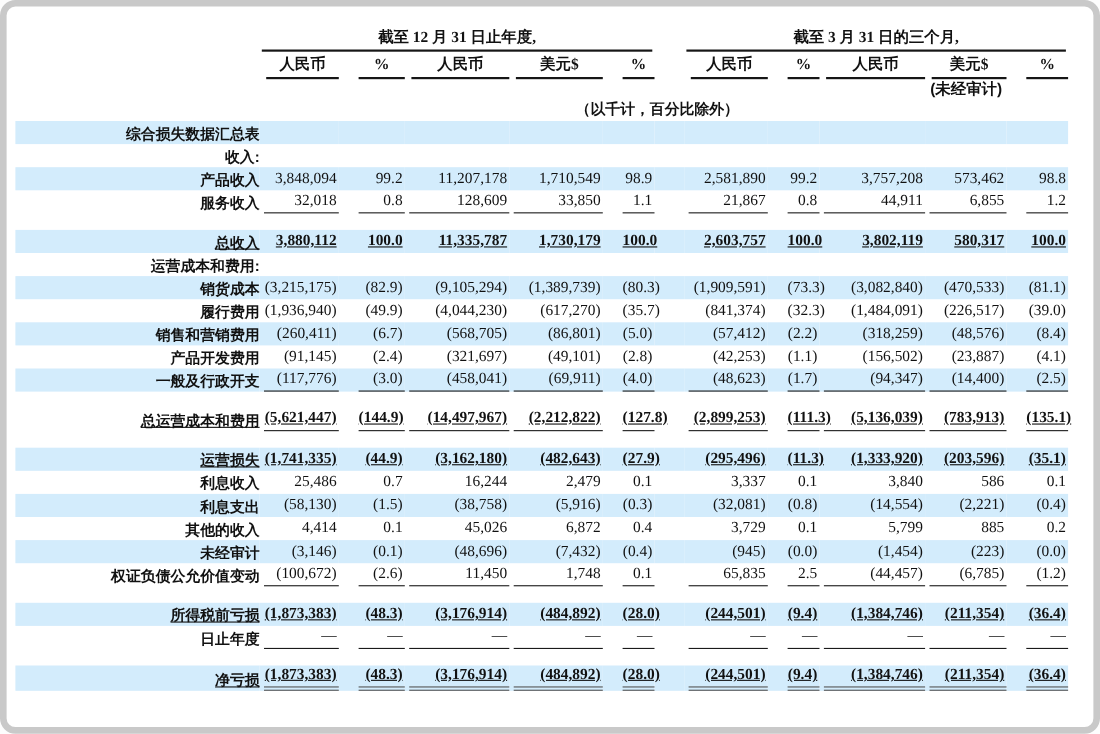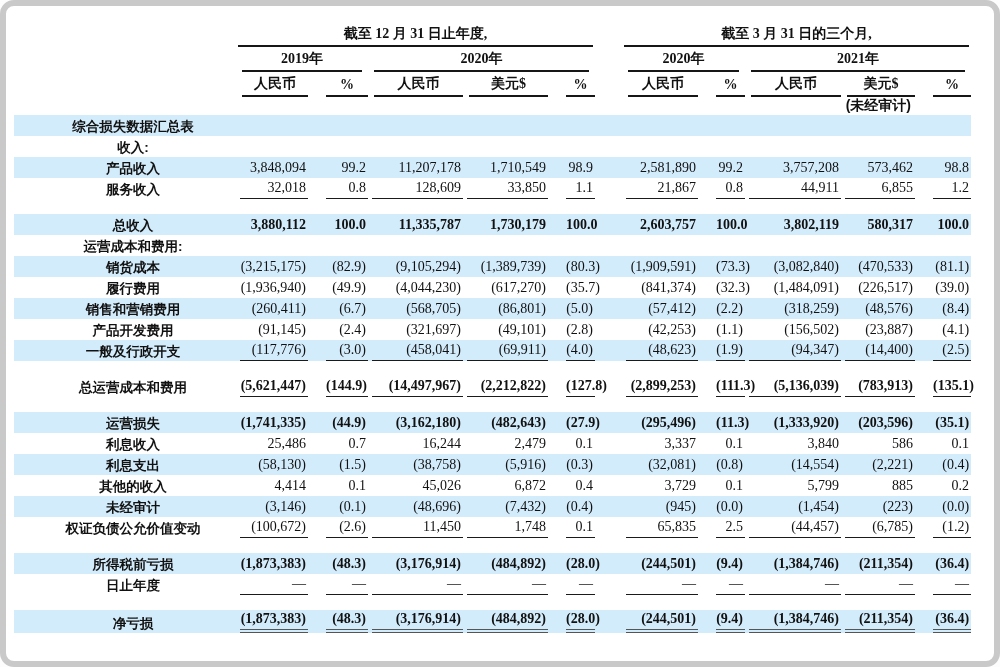--- a/index.html
+++ b/index.html
@@ -29,23 +29,23 @@
   .h1 .gline{margin:0 2px;}
   .h2 .gline{margin:0 6px;}
   .h3 .gline{margin:0 0 0 6px;}
   .h3 th.pct .gline{margin-left:18px;}
   .h4 th{font-size:14px;text-align:right;padding-right:4px;vertical-align:top;font-family:"Liberation Sans","DejaVu Sans",sans-serif;}
   .h5 td{text-align:center;padding-left:210px;font-weight:700;font-size:13.5px;vertical-align:middle;font-family:"Liberation Sans","DejaVu Sans",sans-serif;}
   
   tbody tr{height:21px;}
   tbody tr.gap{height:15px;}
   tbody tr.shaded{background:#d3ecfc;}
-  tbody tr.bold td{font-weight:700;}
+  tbody tr.bold td{font-weight:700;text-decoration:underline;}
   td.lbl{
-    text-align:center;padding-left:16px;
+    text-align:right;padding-left:16px;
     font-family:"Liberation Sans","DejaVu Sans",sans-serif;
     font-weight:600;font-size:13.5px;
   }
   td.val{text-align:right;}
   td.val .v{margin-left:4px;padding:1px 2px 2px 0;}
   td.val.pct .v{margin-left:18px;}
   td.val.rule-single .v{border-bottom:1.5px solid #1a1a1a;}
   td.val.rule-double .v{border-bottom:4px double #555;}
 </style>
 </head>
@@ -71,36 +71,20 @@
       <tr class="h1">
         <th></th>
         <th colspan="5">
             <div class="gline">截至 12 月 31 日止年度,</div>
           </th>
         <th></th>
         <th colspan="5">
             <div class="gline">截至 3 月 31 日的三个月,</div>
           </th>
       </tr>
-      <tr class="h2">
-        <th></th>
-        <th colspan="2">
-            <div class="gline">2019年</div>
-          </th>
-        <th colspan="3">
-            <div class="gline">2020年</div>
-          </th>
-        <th></th>
-        <th colspan="2">
-            <div class="gline">2020年</div>
-          </th>
-        <th colspan="3">
-            <div class="gline">2021年</div>
-          </th>
-      </tr>
       <tr class="h3">
         <th></th>
         <th>
             <div class="gline">人民币</div>
           </th>
         <th class="pct">
             <div class="gline">%</div>
           </th>
         <th>
             <div class="gline">人民币</div>
@@ -126,20 +110,23 @@
           </th>
         <th class="pct">
             <div class="gline">%</div>
           </th>
       </tr>
       <tr class="h4">
         <th colspan="9"></th>
         <th colspan="2">(未经审计)</th>
         <th></th>
       </tr>
+      <tr class="h5">
+        <td colspan="12">（以千计，百分比除外）</td>
+      </tr>
     </thead>
     <tbody id="tbody">
         <tr class="shaded">
           <td class="lbl">综合损失数据汇总表</td>
           <td class="val">
             <div class="v"></div>
           </td>
           <td class="val pct">
             <div class="v"></div>
           </td>
@@ -493,21 +480,21 @@
             <div class="v">(69,911)</div>
           </td>
           <td class="val pct rule-single">
             <div class="v">(4.0)</div>
           </td>
           <td></td>
           <td class="val rule-single">
             <div class="v">(48,623)</div>
           </td>
           <td class="val pct rule-single">
-            <div class="v">(1.9)</div>
+            <div class="v">(1.7)</div>
           </td>
           <td class="val rule-single">
             <div class="v">(94,347)</div>
           </td>
           <td class="val rule-single">
             <div class="v">(14,400)</div>
           </td>
           <td class="val pct rule-single">
             <div class="v">(2.5)</div>
           </td>

